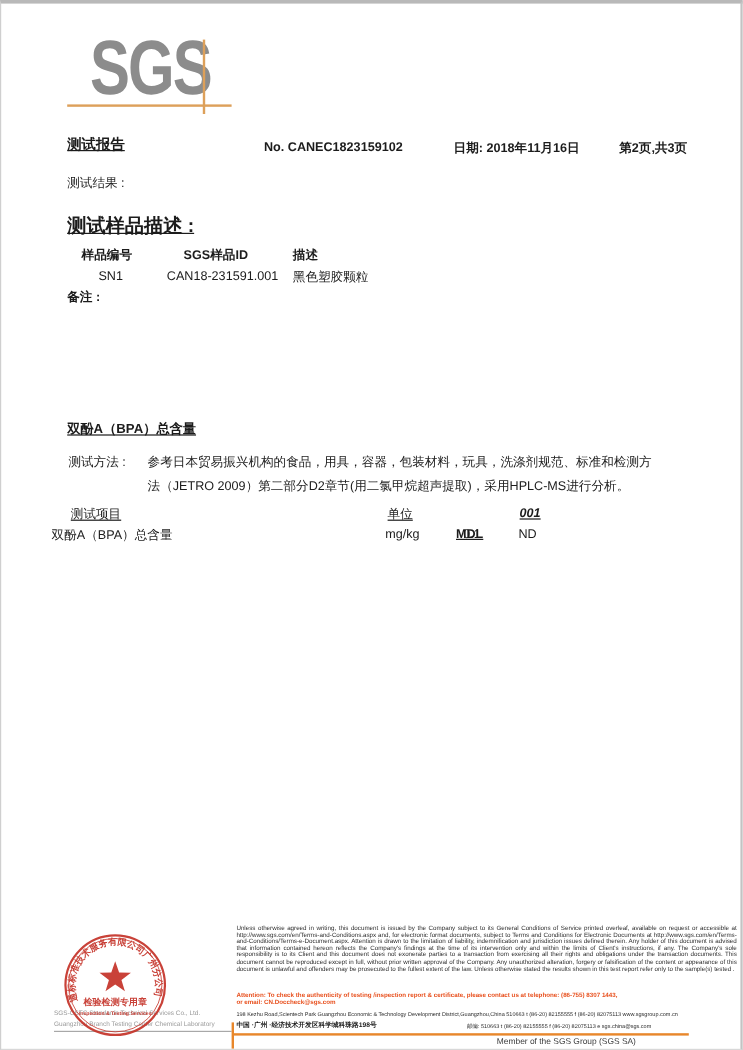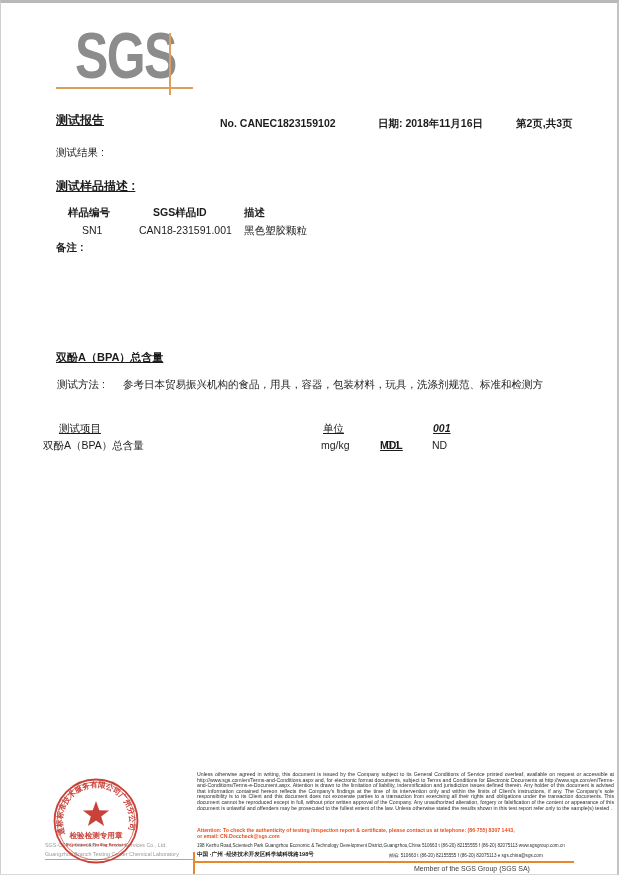--- a/index.html
+++ b/index.html
@@ -16,21 +16,21 @@
     letter-spacing:-2px;transform:scaleX(0.78);transform-origin:left top;}
   .logo-hline{height:2px;background:#dda05a;}
   .logo-vline{width:2px;background:#dda05a;}
   
   .title{font-size:12px;font-weight:bold;text-decoration:underline;}
   .hmeta{font-size:10.5px;font-weight:bold;}
   
   .t{font-size:10.5px;}
   .tb{font-size:10.5px;font-weight:bold;}
   .tu{font-size:10.5px;text-decoration:underline;}
-  .tbu{font-size:12px;font-weight:bold;text-decoration:underline;}
+  .tbu{font-size:16px;font-weight:bold;text-decoration:underline;}
   .heading-u{font-size:11px;font-weight:bold;text-decoration:underline;}
   .remarks div{line-height:19.5px;font-size:10.5px;}
   .mdl-h{font-weight:bold;margin-top:17px;}
   .col-001{font-style:italic;text-decoration:underline;font-size:10.5px;font-weight:bold;}
   
   .disclaimer{font-size:5.2px;line-height:5.6px;color:#2e2e2e;text-align:justify;
     white-space:normal;width:417px;}
   .attention{font-size:5.2px;line-height:5.6px;font-weight:bold;color:#e8511f;}
   .addr{font-size:4.6px;color:#2e2e2e;}
   .addr-cn{font-size:5.6px;font-weight:bold;color:#1c1c1c;}
@@ -65,20 +65,21 @@
   <div class="abs t" style="left:81px;top:221px;">SN1</div>
   <div class="abs t" style="left:138px;top:221px;">CAN18-231591.001</div>
   <div class="abs t" style="left:243px;top:221px;">黑色塑胶颗粒</div>
 
   <div class="abs t" style="left:55px;top:238px;font-weight:bold;">备注 :</div>
 
   <div class="abs heading-u" style="left:55px;top:347px;">双酚A（BPA）总含量</div>
 
   <div class="abs t" style="left:56px;top:375px;">测试方法 :</div>
   <div class="abs t" style="left:122px;top:375px;">参考日本贸易振兴机构的食品，用具，容器，包装材料，玩具，洗涤剂规范、标准和检测方</div>
+  <div class="abs t" style="left:122px;top:395px;">法（JETRO 2009）第二部分D2章节(用二氯甲烷超声提取)，采用HPLC-MS进行分析。</div>
 
   <div class="abs tu" style="left:58px;top:419px;">测试项目</div>
   <div class="abs tu" style="left:322px;top:419px;">单位</div>
   <div class="abs tu mdl-h" style="left:379px;top:419px;">MDL</div>
   <div class="abs col-001" style="left:432px;top:419px;">001</div>
   <div class="abs t" style="left:42px;top:436px;">双酚A（BPA）总含量</div>
   <div class="abs t" style="left:320px;top:436px;">mg/kg</div>
   <div class="abs t" style="left:385px;top:436px;">0.1</div>
   <div class="abs t" style="left:431px;top:436px;">ND</div>
 

